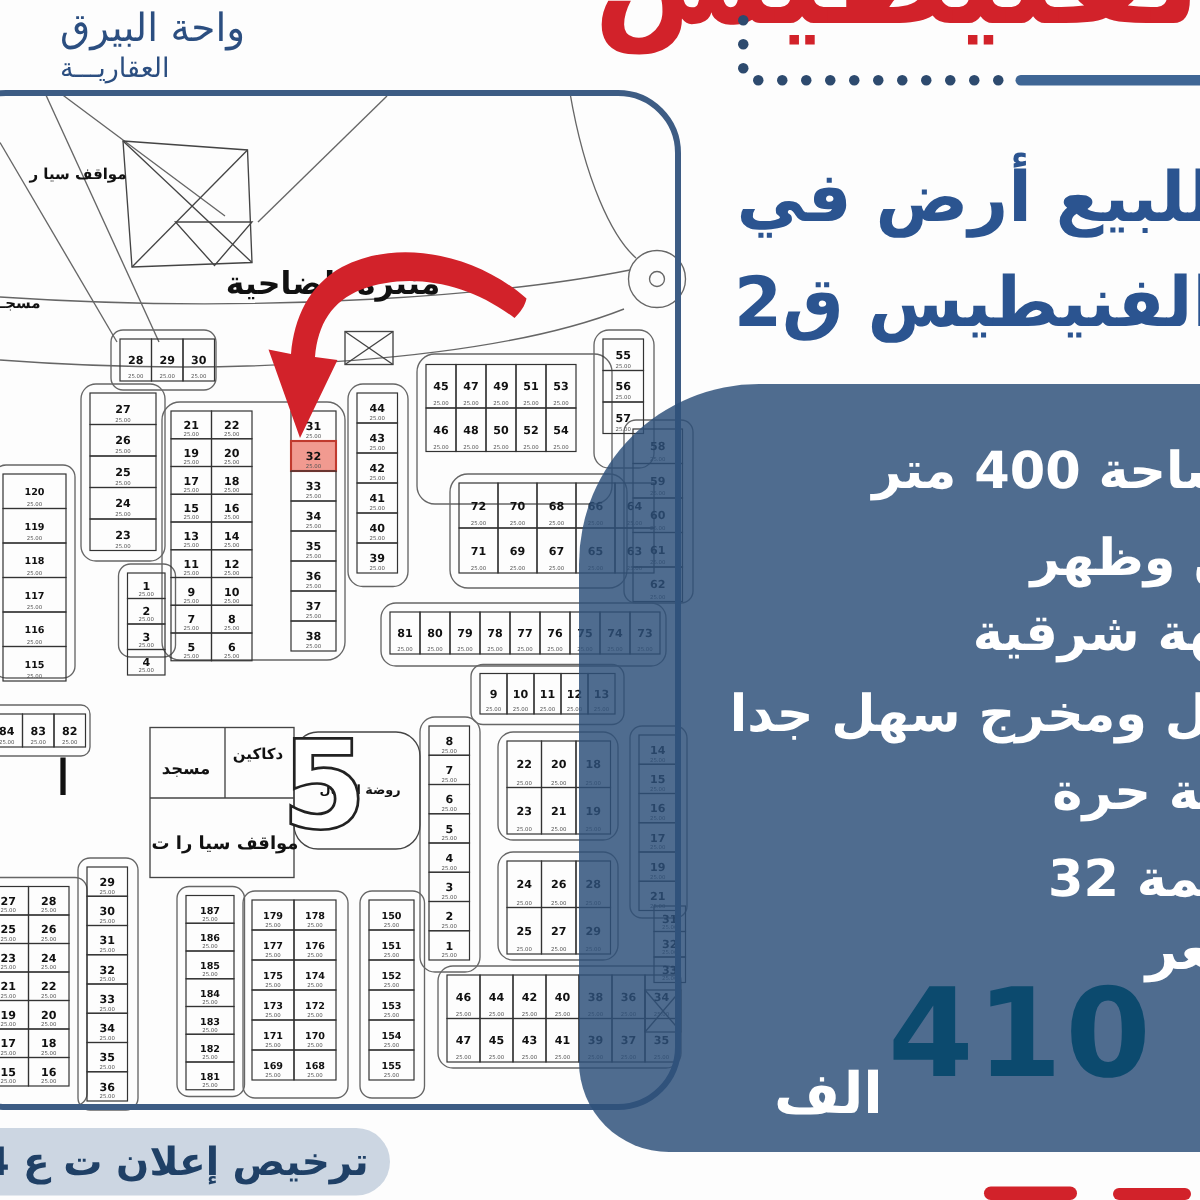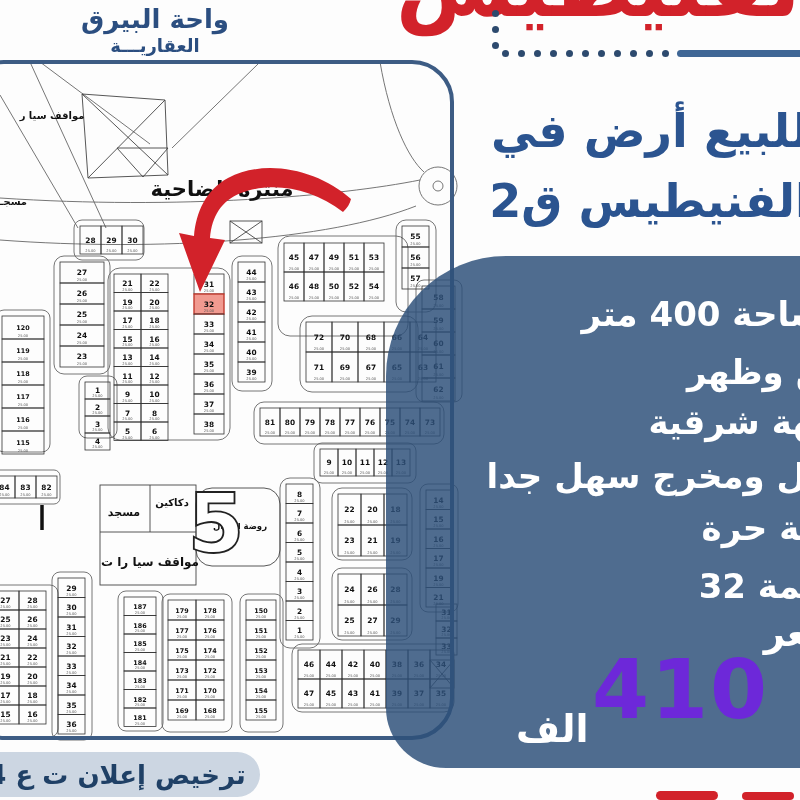--- a/index.html
+++ b/index.html
@@ -1,21 +1,21 @@
 <!DOCTYPE html>
 <html><head>
 <meta charset="utf-8">
 <style>
   html,body{margin:0;padding:0;}
   body{width:800px;height:800px;overflow:hidden;position:relative;background:#fdfdfd;
        font-family:"DejaVu Sans", sans-serif;}
   .abs{position:absolute;}
 
   
-  .logo{left:40px;top:4px;width:230px;text-align:center;color:#2b4e80;font-weight:bold;line-height:1.2;}
+  .logo{left:40px;top:4px;width:230px;text-align:left;color:#2b4e80;font-weight:normal;line-height:1.2;}
   .logo .l1{font-size:26px;}
   .logo .l2{font-size:18px;}
 
   
   .red-title{left:430px;top:-64px;width:400px;text-align:center;color:#d2222a;
              font-size:86px;font-weight:bold;white-space:nowrap;}
 
   
   .vdots{left:492px;top:10px;display:flex;flex-direction:column;gap:9px;}
   .hdots{left:502px;top:50px;display:flex;flex-direction:row;gap:9px;}
@@ -26,21 +26,21 @@
   .sale{width:420px;left:440px;text-align:center;color:#2b5490;font-weight:bold;
         font-size:46px;white-space:nowrap;}
   .sale1{top:104px;}
   .sale2{top:174px;}
 
   
   .panel{left:386px;top:256px;width:430px;height:512px;border-radius:120px 0 0 60px;}
   .panel .feat{position:absolute;right:-56px;white-space:nowrap;color:#ffffff;
                font-size:34px;font-weight:bold;direction:rtl;}
   .panel .price-label{position:absolute;right:-56px;top:356px;color:#fff;font-size:37px;font-weight:bold;direction:rtl;white-space:nowrap;}
-  .panel .price-value{position:absolute;left:206px;top:386px;color:#6d28d9;font-size:82px;font-weight:bold;letter-spacing:2px;}
+  .panel .price-value{position:absolute;left:206px;top:386px;color:#0c4a6e;font-size:82px;font-weight:bold;letter-spacing:2px;}
   .panel .price-unit{position:absolute;left:130px;top:451px;color:#fff;font-size:38px;font-weight:bold;}
 
   
   .pill{left:-44px;top:752px;width:304px;height:45px;border-radius:24px;background:#ccd6e2;
         display:flex;align-items:center;justify-content:center;}
   .pill span{color:#1f4066;font-size:26px;font-weight:bold;direction:rtl;white-space:nowrap;}
 
   .sliver{background:#d2222a;}
   .sliver.a{left:656px;top:791px;width:62px;height:9px;border-radius:5px;}
   .sliver.b{left:742px;top:792px;width:52px;height:8px;border-radius:4px;}

